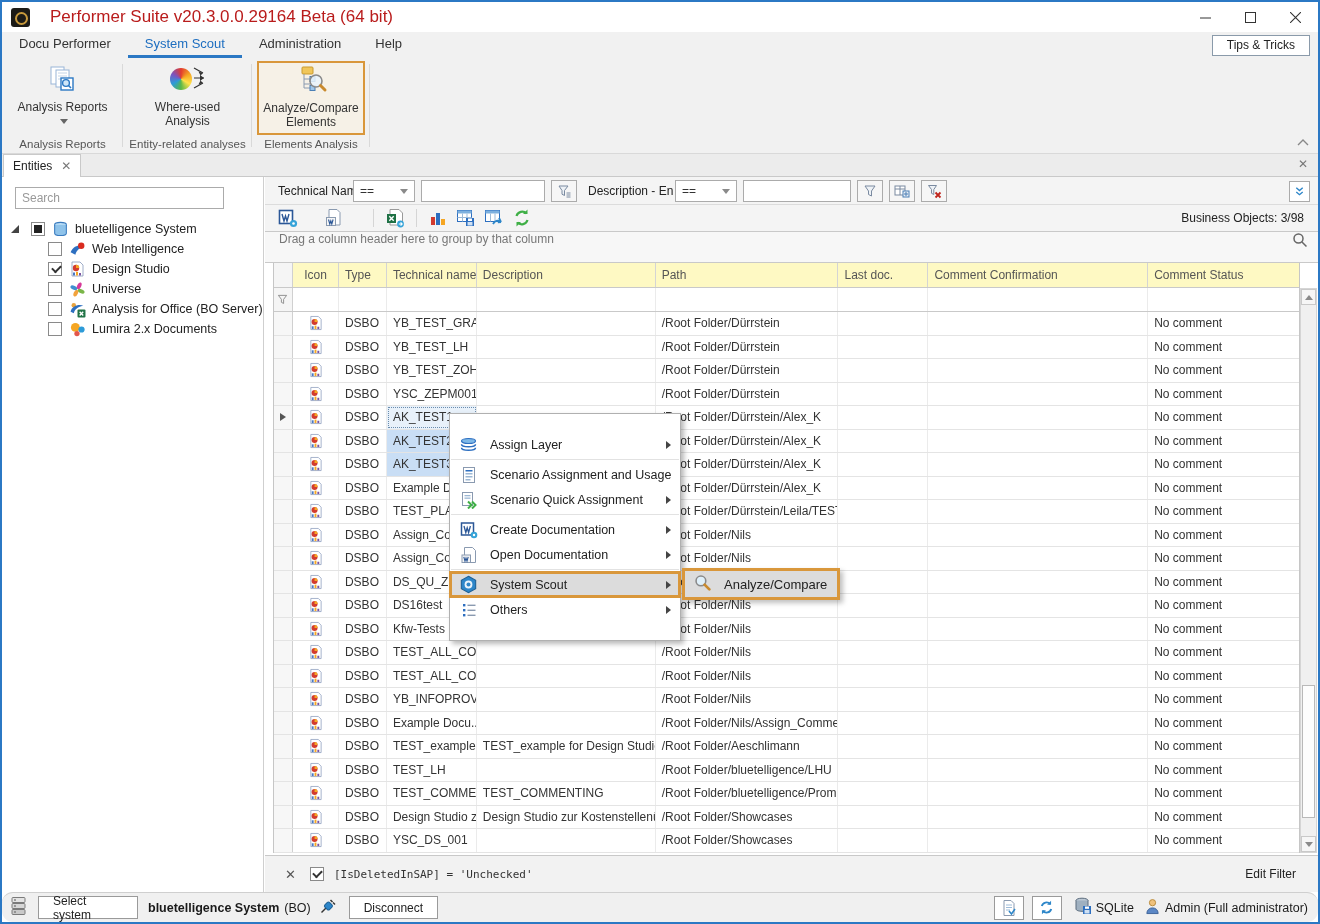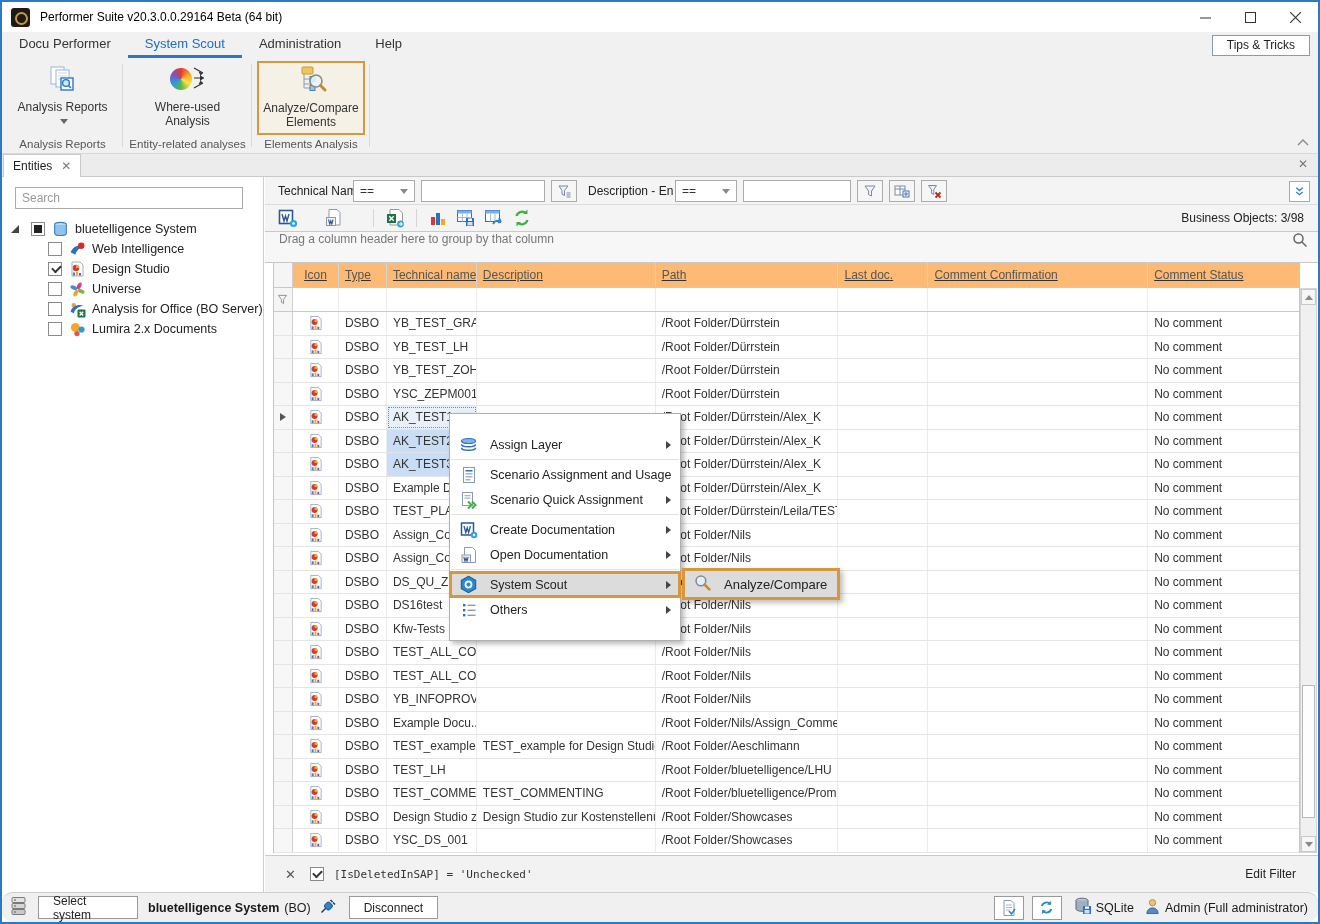--- a/index.html
+++ b/index.html
@@ -10,21 +10,21 @@
     background:#fff;
     border:2px solid #2b78c4;
     position:relative; overflow:hidden;
   }
   .window { position:absolute; inset:0; }
 
   
   .titlebar { position:absolute; left:0; top:0; right:0; height:30px; background:#fff; display:flex; align-items:center; }
   .app-logo { width:19px; height:19px; margin-left:9px; background:#1c1b17; border-radius:3px; position:relative; flex:0 0 auto; }
   .app-logo::after { content:""; position:absolute; left:4px; top:4px; width:9px; height:9px; border:2px solid #c89a3c; border-radius:50%; }
-  .title-text { margin-left:10px; font-size:12px; color:#000000; }
+  .title-text { margin-left:20px; font-size:17px; color:#b91c1c; }
   .win-controls { margin-left:auto; display:flex; height:100%; }
   .win-btn { width:45px; height:100%; display:flex; align-items:center; justify-content:center; }
   .win-btn svg { display:block; }
 
   
   .menubar { position:absolute; left:0; top:30px; right:0; height:26px; background:#f1f1f1; display:flex; align-items:stretch; }
   .menu-tab { padding:0 17px; display:flex; align-items:center; font-size:13px; color:#333; border-bottom:3px solid transparent; }
   .menu-tab.active { color:#1d6ec0; border-bottom-color:#2b78c4; }
   .tips-btn { margin-left:auto; margin-right:8px; align-self:center; height:21px; padding:0 14px; background:#fff; border:1px solid #8a9aaa; display:flex; align-items:center; font-size:12px; color:#222; }
 
@@ -43,21 +43,21 @@
 
   
   .tabstrip { position:absolute; left:0; top:152px; right:0; height:23px; background:#ececec; border-bottom:1px solid #c9c9c9; }
   .doc-tab { position:absolute; left:1px; top:0; height:23px; padding:0 9px; background:#fff; border:1px solid #c9c9c9; border-bottom:none; display:flex; align-items:center; gap:9px; font-size:12px; color:#222; }
   .doc-tab .tab-x, .strip-x { color:#777; font-size:12px; line-height:1; }
   .strip-x { position:absolute; right:10px; top:4px; }
 
   
   .main { position:absolute; left:0; top:175px; right:0; height:715px; }
   .left-panel { position:absolute; left:0; top:0; bottom:0; width:262px; background:#fff; border-right:1px solid #cfcfcf; }
-  .search-box { position:absolute; left:13px; top:10px; width:228px; height:22px; border:1px solid #ababab; background:#fff; font-family:inherit; font-size:12px; padding:0 6px; color:#333; }
+  .search-box { position:absolute; left:13px; top:10px; width:209px; height:22px; border:1px solid #ababab; background:#fff; font-family:inherit; font-size:12px; padding:0 6px; color:#333; }
   .search-box::placeholder { color:#999; }
   .tree { position:absolute; left:0; top:42px; right:0; }
   .trow { height:20px; display:flex; align-items:center; }
   .trow .expander { width:10px; height:10px; margin-left:8px; }
   .cb { width:14px; height:14px; border:1px solid #8a8a8a; background:#fff; position:relative; flex:0 0 auto; }
   .cb.indeterminate::after { content:""; position:absolute; left:2px; top:2px; width:8px; height:8px; background:#222; }
   .cb.checked::after { content:""; position:absolute; left:2.5px; top:2px; width:7px; height:4px; border-left:2px solid #333; border-bottom:2px solid #333; transform:rotate(-45deg); }
   .tree-icon { width:17px; height:17px; margin:0 6px 0 7px; flex:0 0 auto; }
   .tree-icon svg { display:block; }
   .tlabel { font-size:12.5px; color:#222; }
@@ -82,21 +82,21 @@
   .tb-counter { margin-left:auto; margin-right:14px; font-size:12px; color:#222; }
 
   .groupby { position:absolute; left:0; top:55px; right:0; height:31px; background:#f7f7f7; border-bottom:1px solid #c9c9c9; display:flex; }
   .groupby .hint { margin-left:14px; color:#777; font-size:12px; }
   .groupby .gb-search { margin-left:auto; margin-right:10px; }
 
   
   .grid { position:absolute; left:8px; top:86px; width:1027px; border-left:1px solid #c6c6c6; border-right:1px solid #c6c6c6; }
   .ghead, .gfilter, .grow { display:flex; }
   .c { border-right:1px solid #ebebeb; overflow:hidden; white-space:nowrap; padding:0 6px; display:flex; align-items:center; }
-  .ghead { height:25px; background:#fdba74; border-bottom:1px solid #c9c9c9;text-decoration:underline; }
+  .ghead { height:25px; background:#fef9c3; border-bottom:1px solid #c9c9c9; }
   .ghead .c { border-right:1px solid #d4d4d4; color:#555; }
   .gfilter { height:24px; background:#fff; border-bottom:1px solid #c9c9c9; }
   .grow { height:23.5px; border-bottom:1px solid #e4e4e4; background:#fff; }
   .c.ind { width:19px; background:#f5f5f5; border-right:1px solid #d0d0d0; padding:0; justify-content:center; }
   .grow .c.ind { background:#f7f7f7; }
   .c.icon { width:46px; justify-content:center; }
   .c.type { width:48px; }
   .c.name { width:90px; }
   .c.desc { width:179px; }
   .c.path { width:183px; }

